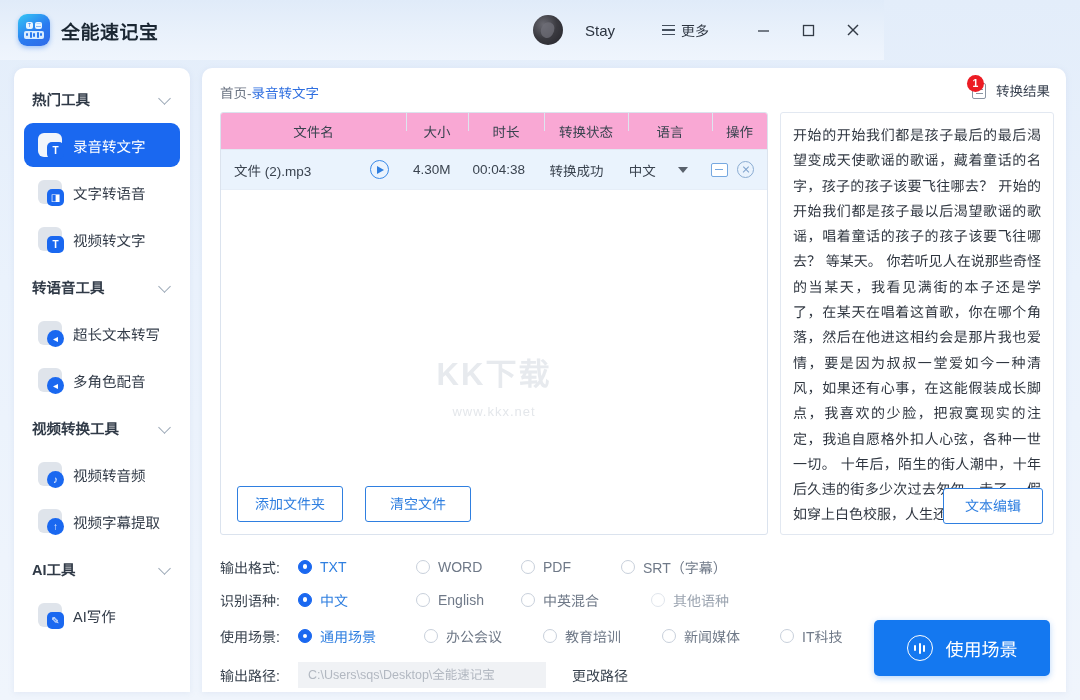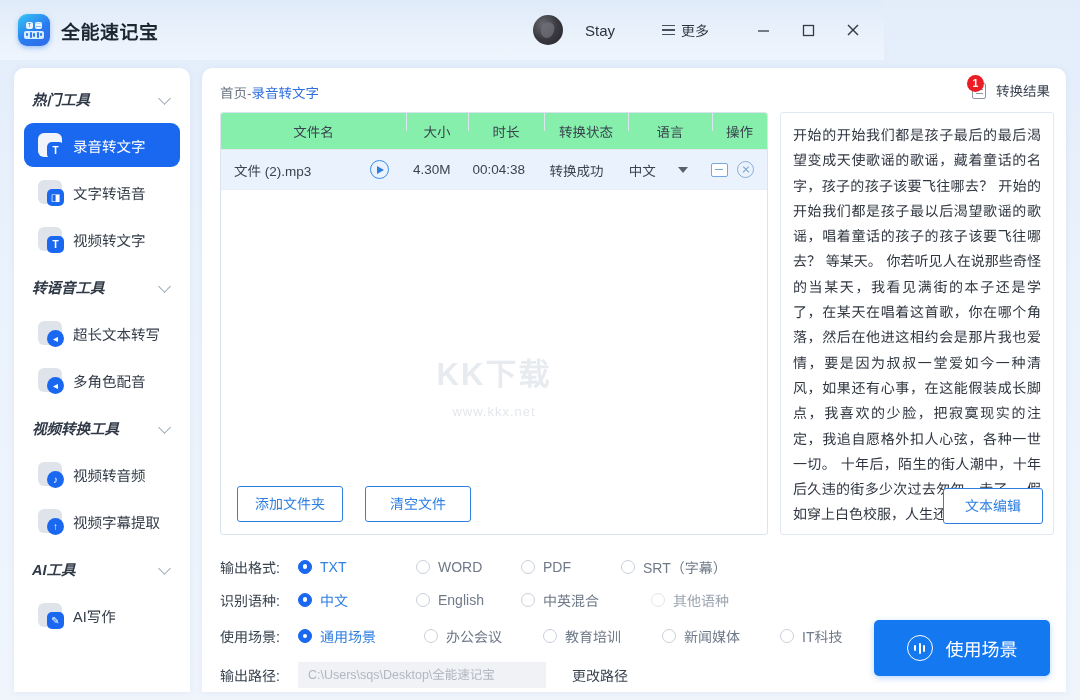--- a/index.html
+++ b/index.html
@@ -87,21 +87,20 @@
     box-shadow: 0 1px 6px rgba(120,150,190,.13);
     padding: 8px 0 0 0;
     overflow: hidden;
   }
   .group-head {
     display: flex; align-items: center; justify-content: space-between;
     padding: 0 18px 0 18px;
     height: 44px;
     font-size: 14.5px; color: #303a47; font-weight: bold;
     cursor: pointer;
-    font-style: italic;
   }
   .chev {
     width: 13px; height: 8px; position: relative;
   }
   .chev::before {
     content:""; position:absolute; left:1px; top:0;
     width: 8px; height: 8px;
     border-right: 1.6px solid #9aa7b6;
     border-bottom: 1.6px solid #9aa7b6;
     transform: rotate(45deg);
@@ -171,21 +170,21 @@
   .table-card {
     position: absolute; left: 18px; top: 44px;
     width: 548px; height: 423px;
     border: 1px solid #dbe3ee;
     border-radius: 3px;
     overflow: hidden;
     background: #fff;
   }
   .thead {
     display: flex; height: 37px; align-items: center;
-    background: #86efac;
+    background: #f9a8d4;
     border-bottom: 1px solid #e2e9f3;
     font-size: 13.5px; color: #39434f;
   }
   .thead .th {
     text-align: center; position: relative;
   }
   .thead .th + .th::before {
     content:""; position:absolute; left:0; top:-9px;
     height: 19px; width:1px; background:#dde5ef;
   }

